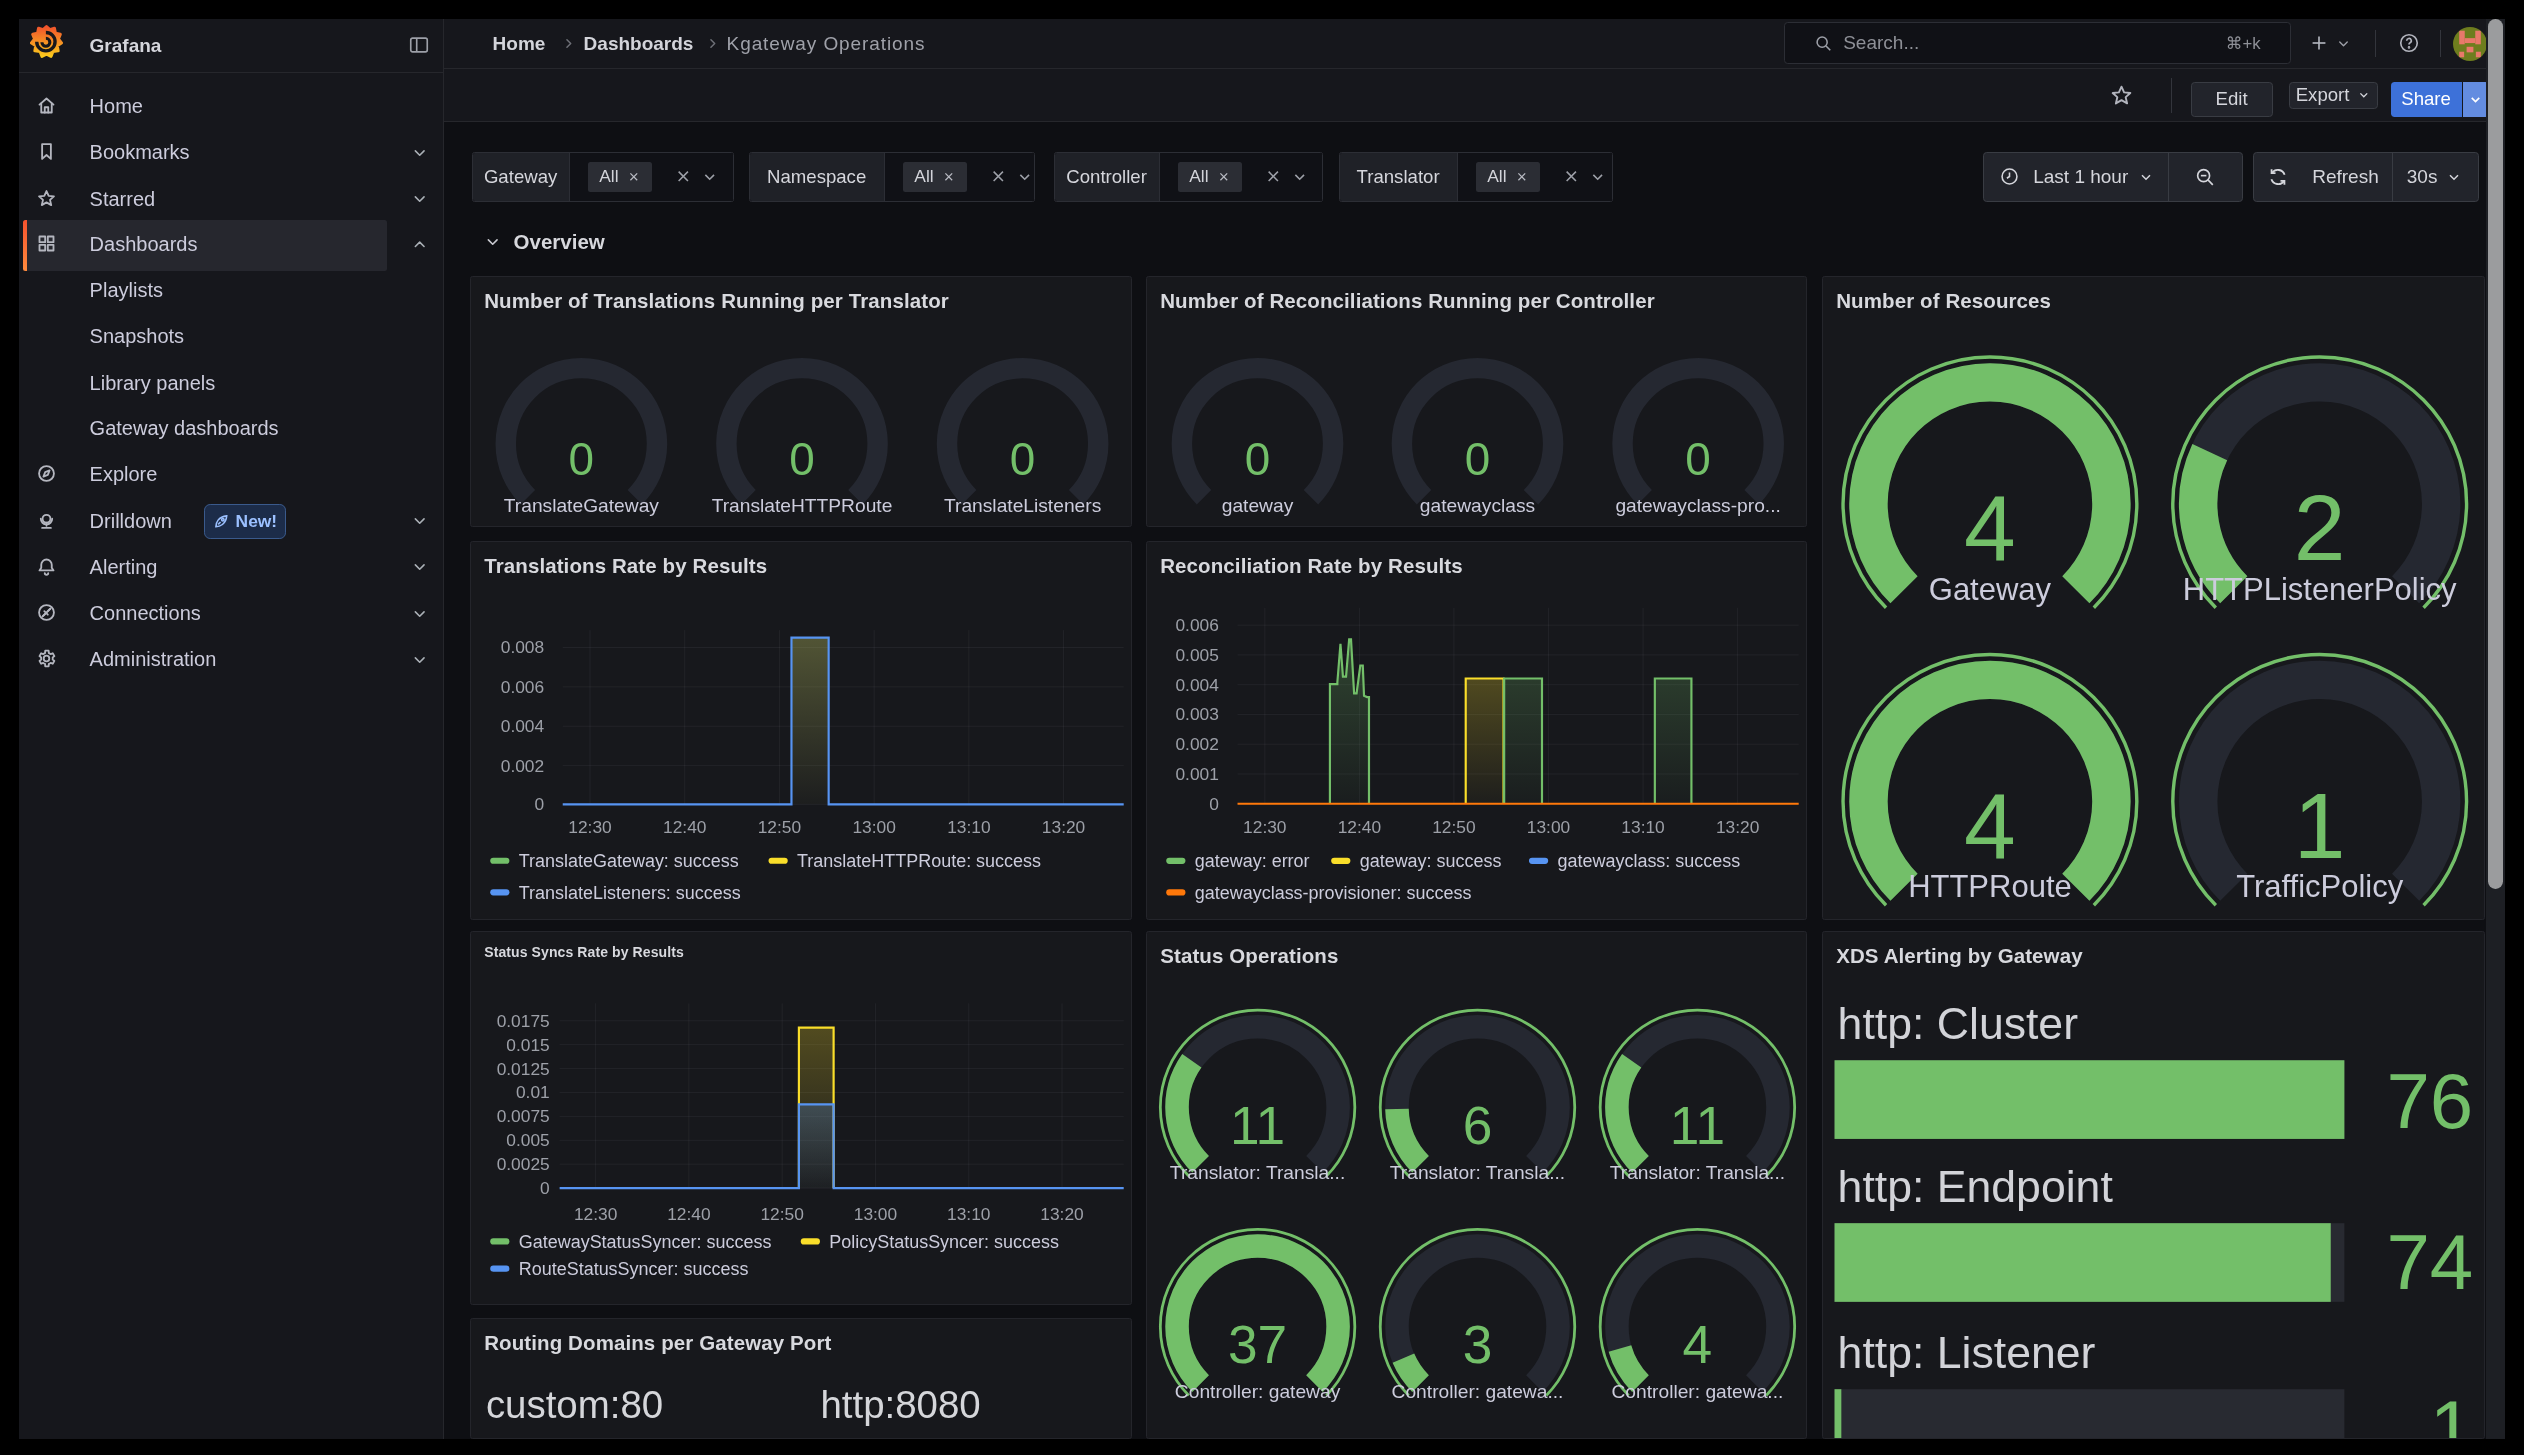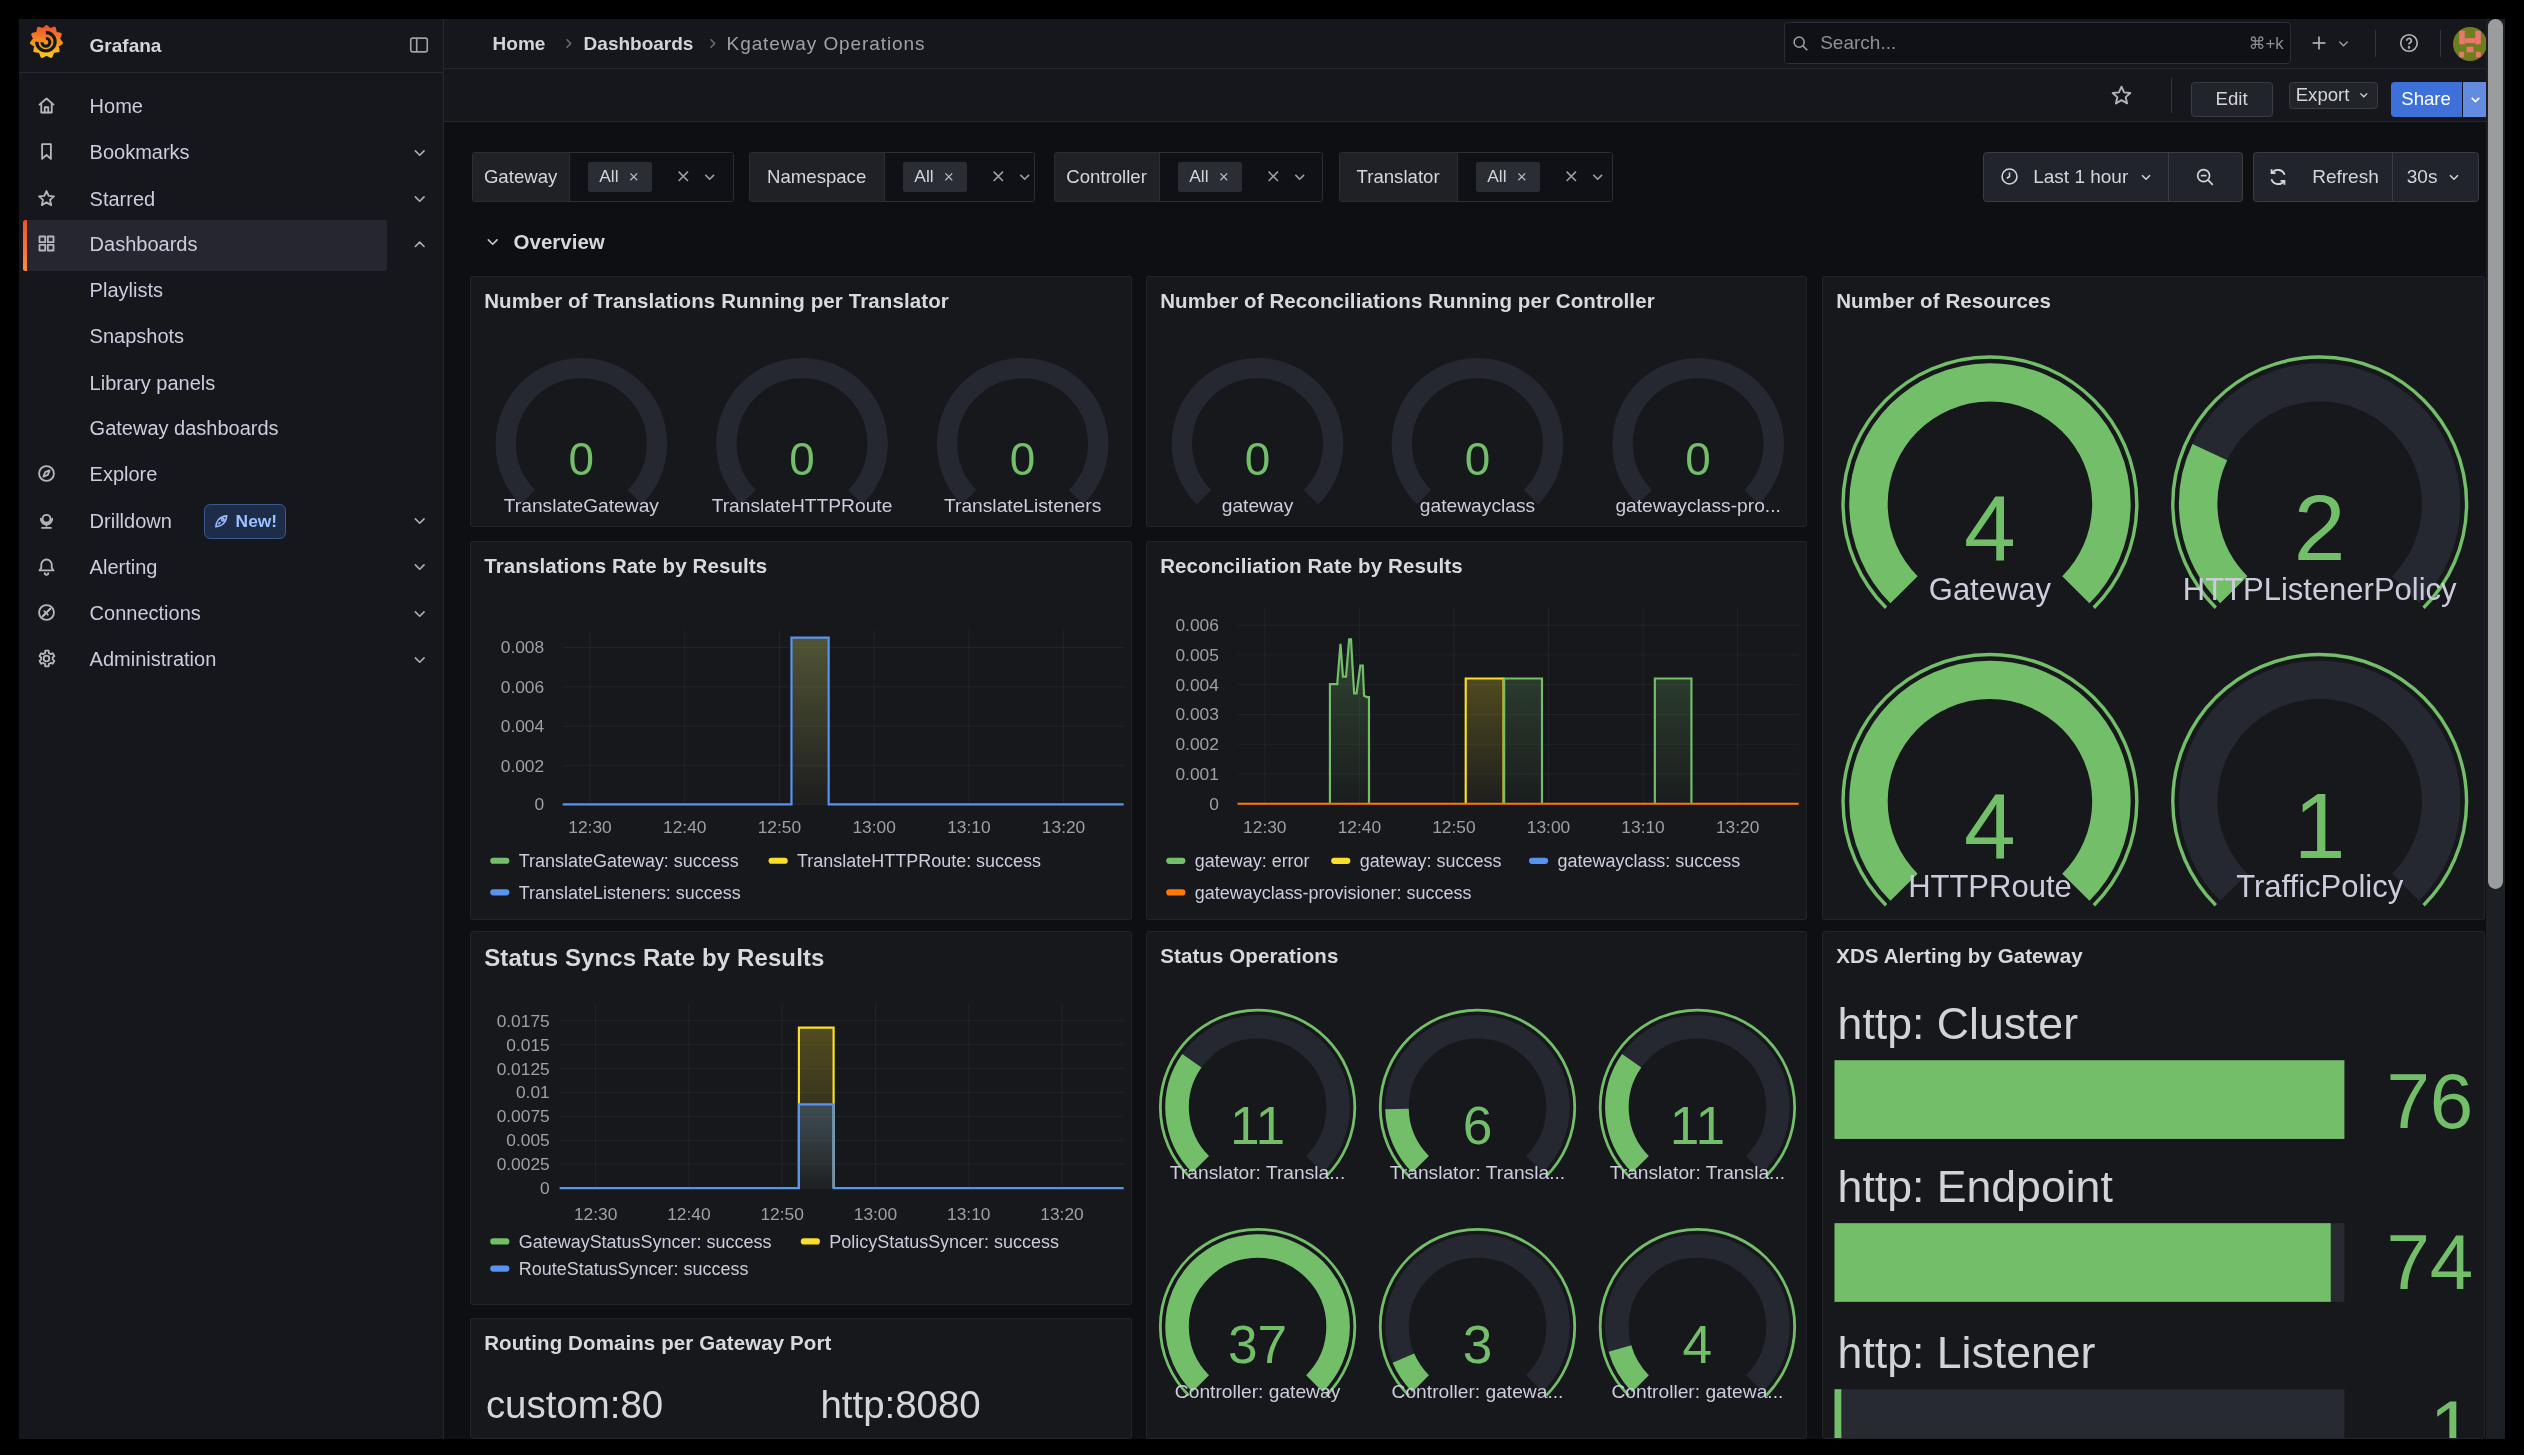--- a/index.html
+++ b/index.html
@@ -120,21 +120,21 @@
 <div class="abs" style="left:425px;top:0;width:2061px;height:50px;background:#16171c;border-bottom:0.6px solid #26272c"></div>
 <div class="abs" style="left:474px;top:14.3px;font-size:19px;font-weight:600;color:#d3d4da">Home</div>
 <svg class="abs" style="left:542px;top:17.4px" width="15" height="15" viewBox="0 0 24 24" fill="none" stroke="#6e7077" stroke-width="2.4" stroke-linecap="round" stroke-linejoin="round">
       <path d="M9.5 6 L15.5 12 L9.5 18"></path>
     </svg>
 <div class="abs" style="left:565px;top:14.3px;font-size:19px;font-weight:600;color:#d3d4da">Dashboards</div>
 <svg class="abs" style="left:686px;top:17.4px" width="15" height="15" viewBox="0 0 24 24" fill="none" stroke="#6e7077" stroke-width="2.4" stroke-linecap="round" stroke-linejoin="round">
       <path d="M9.5 6 L15.5 12 L9.5 18"></path>
     </svg>
 <div class="abs" style="left:708px;top:14.3px;font-size:19px;color:#9fa1a9;letter-spacing:0.9px">Kgateway Operations</div>
-<div class="abs" style="left:1765px;top:3.7px;width:507px;height:42px;background:#101116;border:0.9px solid #2c2e35;border-radius:3.7px;display:flex;align-items:center;padding:0 6px">
+<div class="abs" style="left:1765px;top:3.7px;width:507px;height:42px;background:#101116;border:0.9px solid #2c2e35;border-radius:3.7px;display:flex;align-items:center;padding:0 29px">
 <svg width="18.6" height="18.6" viewBox="0 0 24 24" fill="none" stroke="#9da0a8" stroke-width="2">
         <circle cx="10.5" cy="10.5" r="6.5"></circle>
         <line x1="15.5" y1="15.5" x2="21" y2="21"></line>
       </svg>
 <span style="color:#8e9097;font-size:19px;margin-left:11px">Search...</span>
 <span style="color:#8e9097;font-size:16.7px;margin-left:auto">⌘+k</span>
     </div>
 <svg class="abs" style="left:2289px;top:13.6px" width="22" height="22" viewBox="0 0 24 24" fill="none" stroke="#b2b4bd" stroke-width="1.8">
       <line x1="12" y1="5" x2="12" y2="19"></line>
       <line x1="5" y1="12" x2="19" y2="12"></line>
@@ -415,21 +415,21 @@
         <text x="77" y="515" font-size="29" fill="#ccccdc" dominant-baseline="central">gateway: error</text>
         <rect x="297" y="509" width="31" height="10" rx="5" fill="#fade2a"></rect>
         <text x="343" y="515" font-size="29" fill="#ccccdc" dominant-baseline="central">gateway: success</text>
         <rect x="616" y="509" width="31" height="10" rx="5" fill="#5794f2"></rect>
         <text x="662" y="515" font-size="29" fill="#ccccdc" dominant-baseline="central">gatewayclass: success</text>
         <rect x="31" y="560" width="31" height="10" rx="5" fill="#ff780a"></rect>
         <text x="77" y="566" font-size="29" fill="#ccccdc" dominant-baseline="central">gatewayclass-provisioner: success</text>
       </svg>
     </div>
 <div class="panel" style="left:451px;top:912px;width:662px;height:374px">
-      <div class="ptitle" style="font-size:24px">Status Syncs Rate by Results</div>
+      <div class="ptitle" style="font-size:14px">Status Syncs Rate by Results</div>
       <svg width="662" height="374" viewBox="0 0 1068 603" style="position:absolute;left:0;top:0">
         <line x1="143" y1="143.0" x2="1053" y2="143.0" stroke="rgba(204,208,220,0.07)" stroke-width="1.5"></line>
         <text x="127" y="143.0" font-size="28" fill="#9da0a8" text-anchor="end" dominant-baseline="central">0.0175</text>
         <line x1="143" y1="181.5" x2="1053" y2="181.5" stroke="rgba(204,208,220,0.07)" stroke-width="1.5"></line>
         <text x="127" y="181.5" font-size="28" fill="#9da0a8" text-anchor="end" dominant-baseline="central">0.015</text>
         <line x1="143" y1="220.1" x2="1053" y2="220.1" stroke="rgba(204,208,220,0.07)" stroke-width="1.5"></line>
         <text x="127" y="220.1" font-size="28" fill="#9da0a8" text-anchor="end" dominant-baseline="central">0.0125</text>
         <line x1="143" y1="258.7" x2="1053" y2="258.7" stroke="rgba(204,208,220,0.07)" stroke-width="1.5"></line>
         <text x="127" y="258.7" font-size="28" fill="#9da0a8" text-anchor="end" dominant-baseline="central">0.01</text>
         <line x1="143" y1="297.3" x2="1053" y2="297.3" stroke="rgba(204,208,220,0.07)" stroke-width="1.5"></line>

